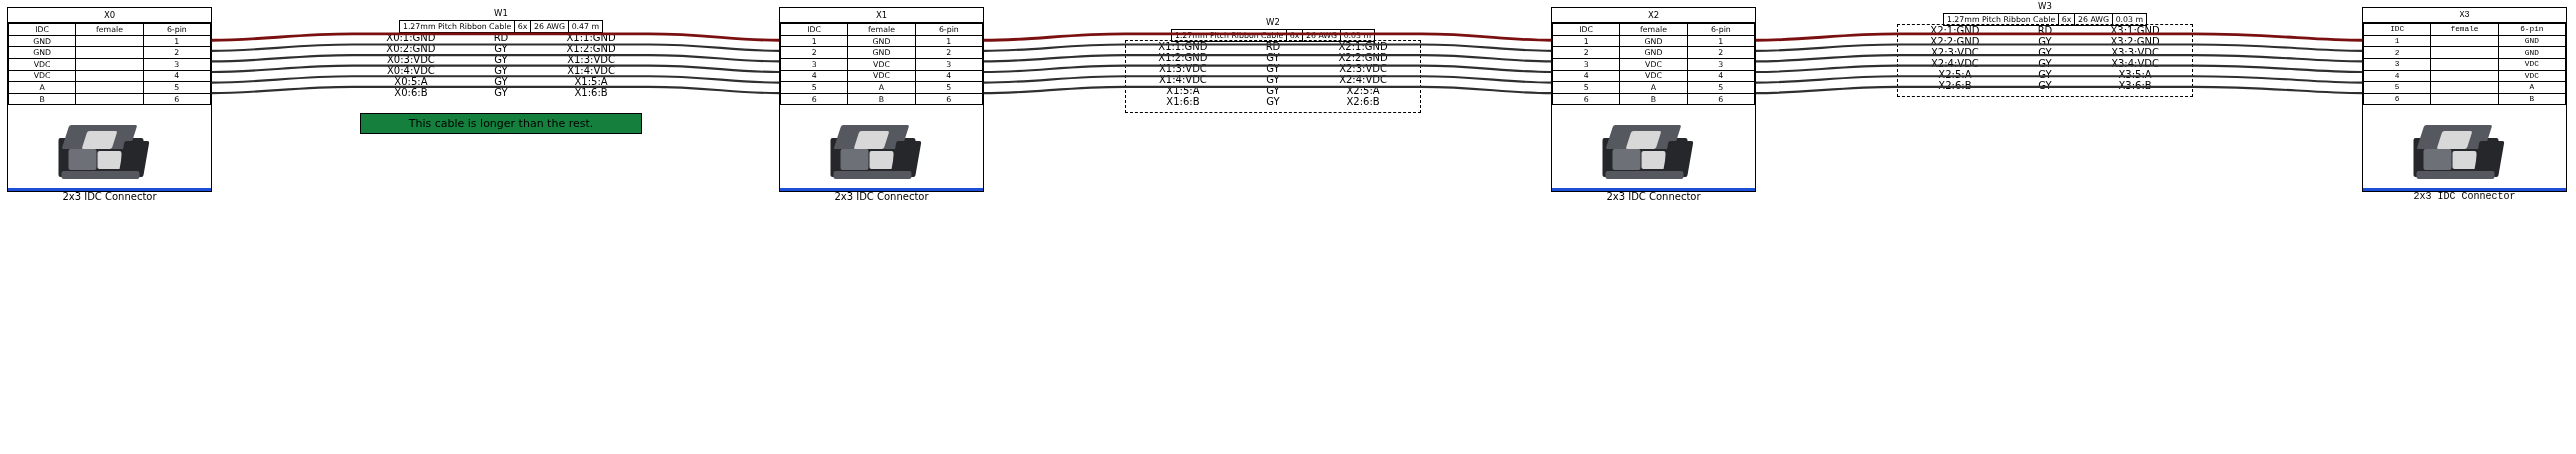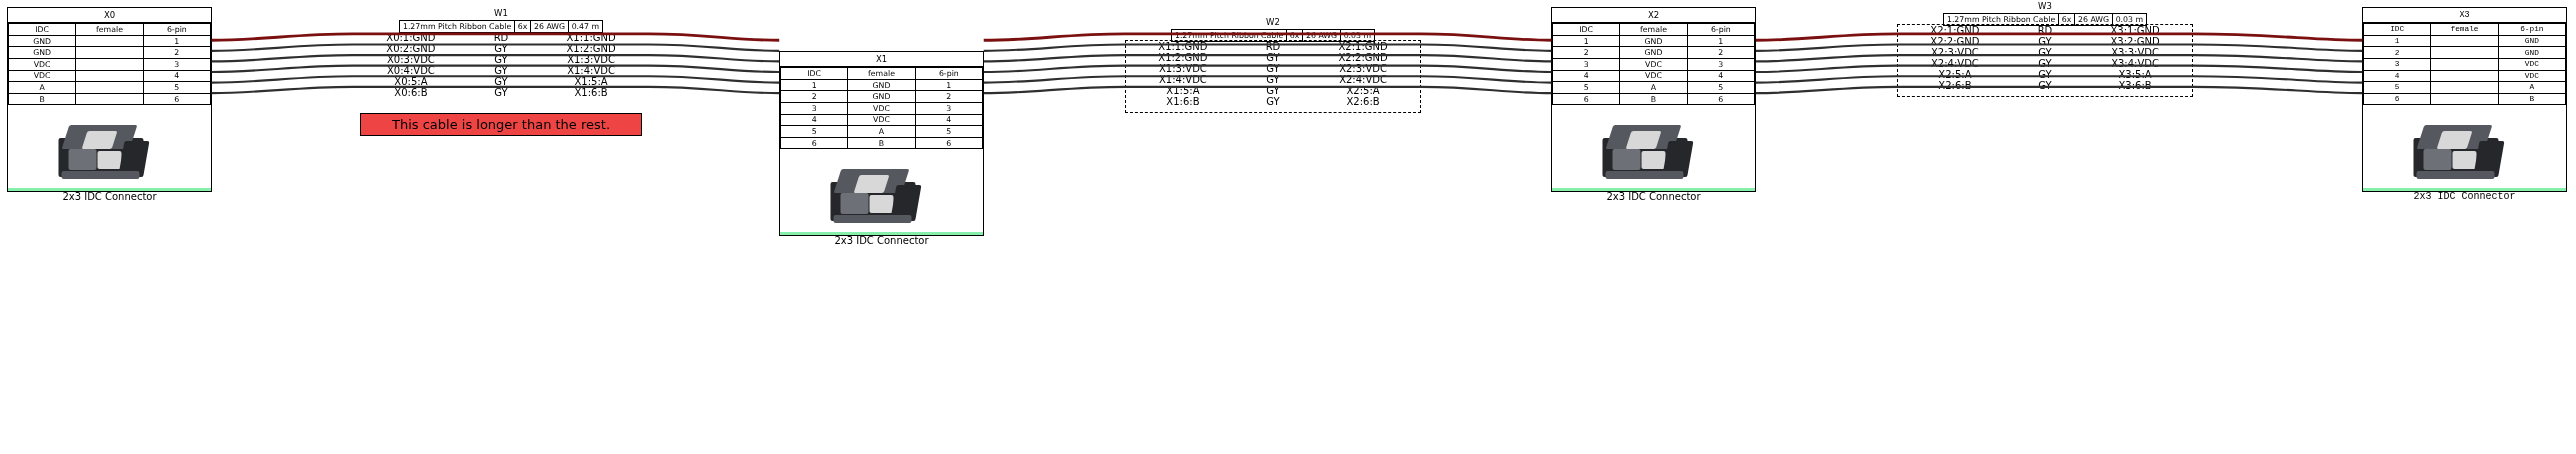--- a/index.html
+++ b/index.html
@@ -16,21 +16,21 @@
     position: relative;
     width: 2576px;
     height: 455px;
     overflow: hidden;
   }
 
   
   .connector {
     position: absolute;
     border: 0.7px solid #000;
-    background: #86efac;
+    background: #1d4ed8;
     box-sizing: border-box;
   }
   .conn-title {
     text-align: center;
     font-size: 8.5px;
     padding: 2.1px 0 2.1px 0;
     border-bottom: 0.7px solid #000;
     background: #fff;
   }
   table.pintable {
@@ -97,24 +97,24 @@
   table.wiretable td {
     font-size: 10px;
     height: 10.6px;
     text-align: center;
     padding: 0;
     background: transparent;
     border: none;
   }
   .note-box {
     border: 0.7px solid #000;
-    font-size: 13px;
+    font-size: 11px;
     text-align: center;
     padding: 2.8px 4.2px;
-    background: #ef4444;
+    background: #15803d;
     box-sizing: border-box;
   }
 
   
   .photo {
     position: absolute;
     left: 50%;
     top: 4.2px;
     transform: translateX(-50%);
     width: 113px;
@@ -236,21 +236,21 @@
           <td>X0:6:B</td>
           <td>GY</td>
           <td>X1:6:B</td>
         </tr>
       </tbody>
         </table>
     </div>
     <div class="note-box" style="position:absolute; left:7px; top:106px; width:282px;">This cable is longer than the rest.</div>
   </div>
 
-  <div class="connector" style="left:779px; top:7px; width:205px; height:185px;margin-top:44px;">
+  <div class="connector" style="left:779px; top:7px; width:205px; height:185px;">
     <div class="conn-title">X1</div>
     <div class="conn-body">
       <table class="pintable">
         <tbody>
             <tr>
           <td>IDC</td>
           <td>female</td>
           <td>6-pin</td>
         </tr>
         <tr>

